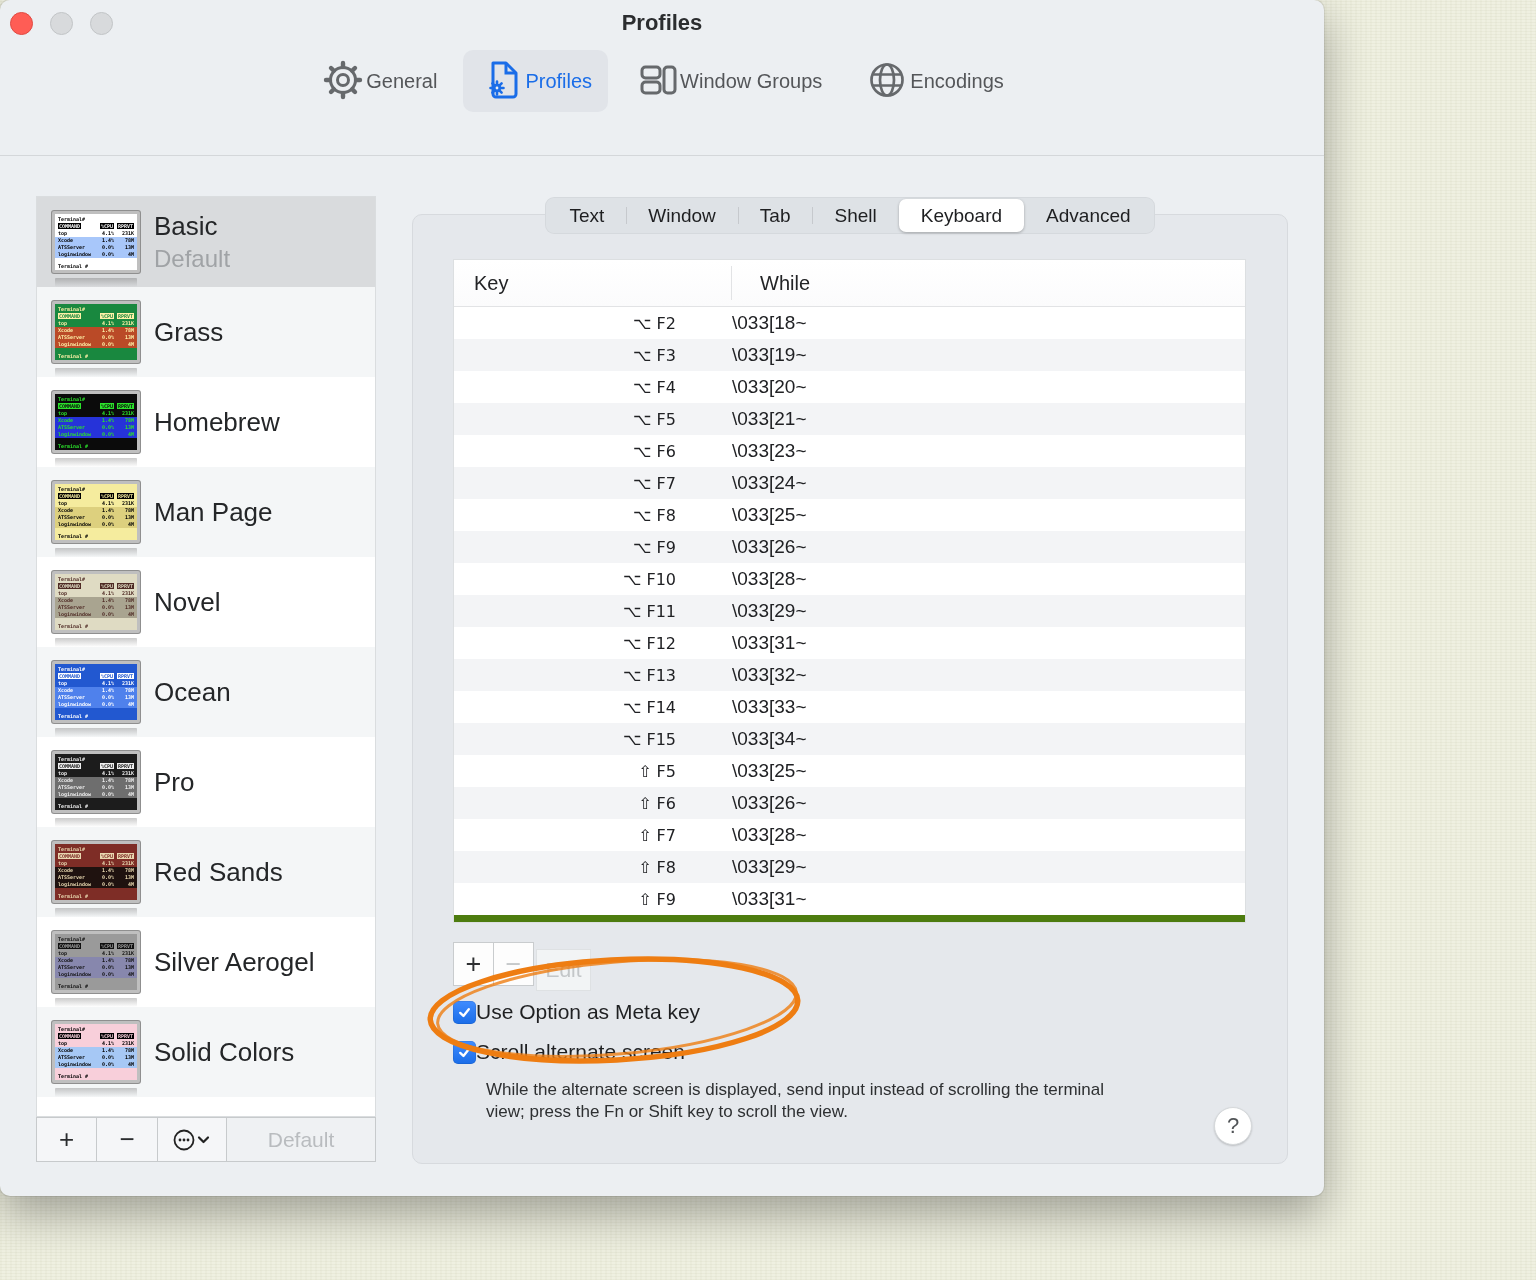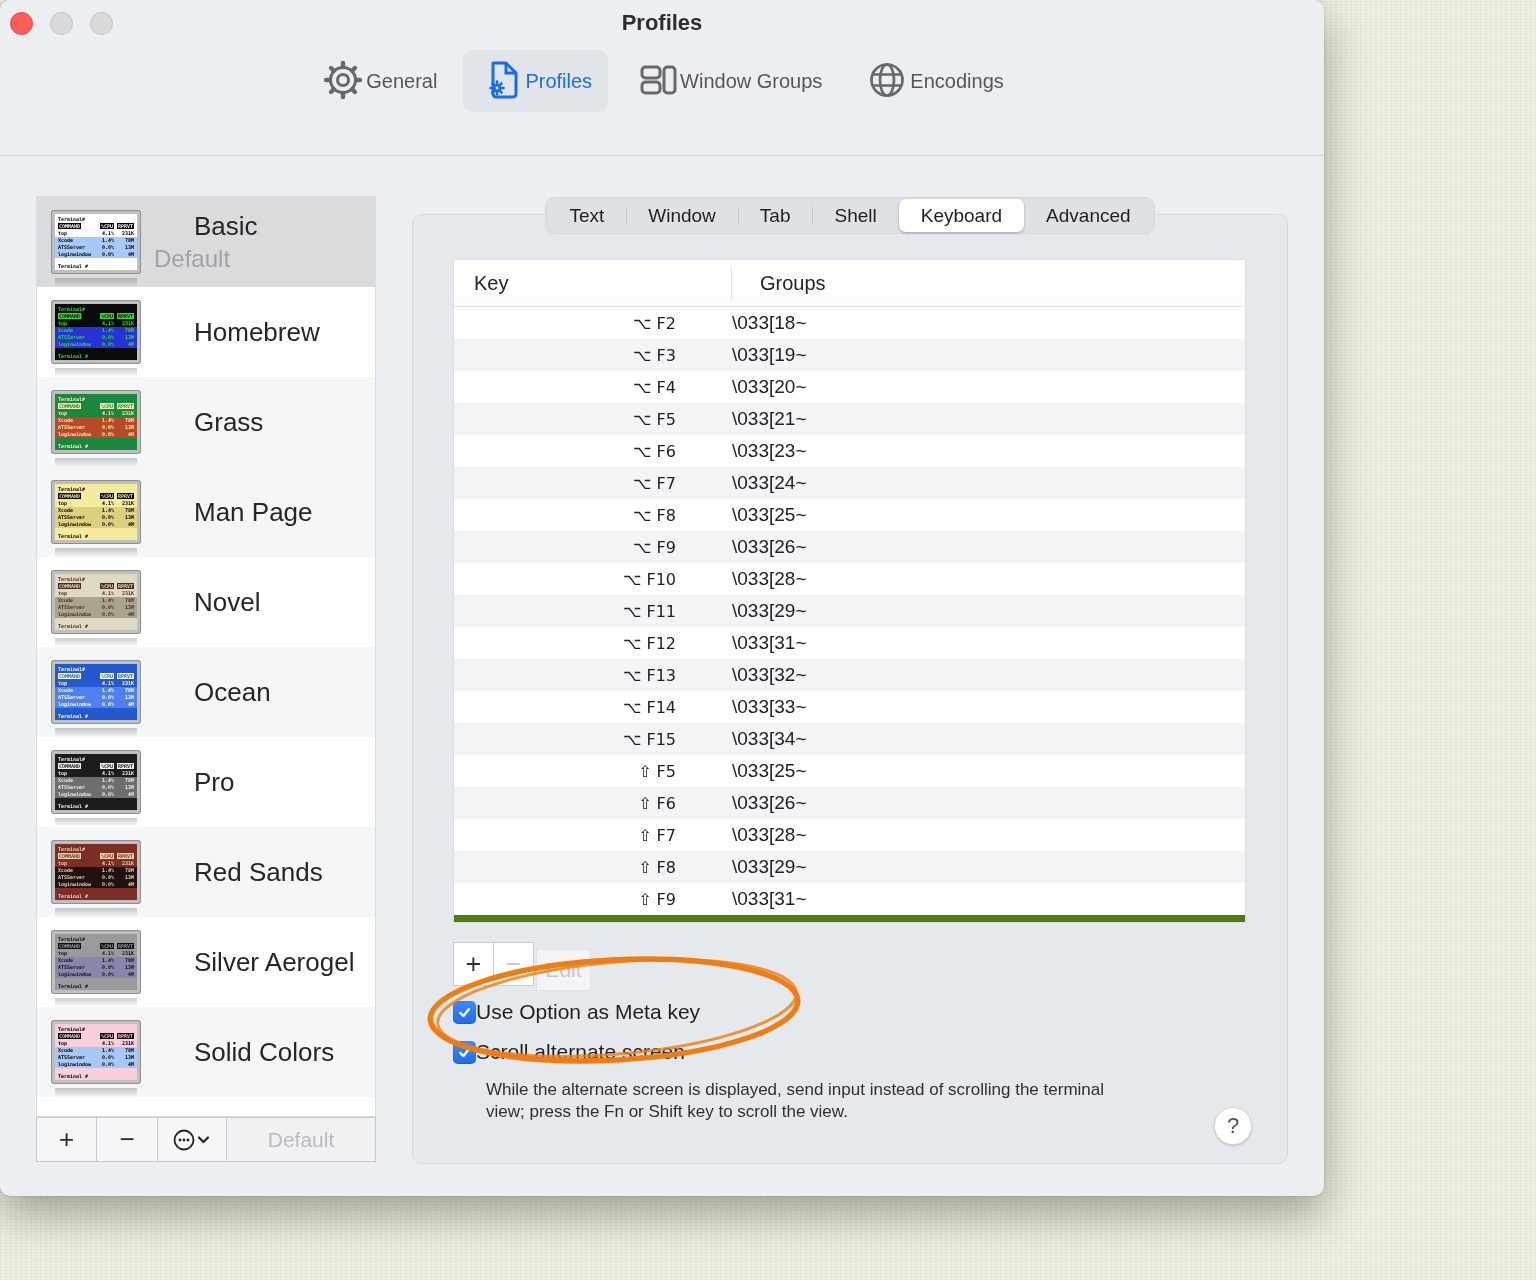--- a/index.html
+++ b/index.html
@@ -68,21 +68,21 @@
     border-radius:1px;
   }
   .thumb-line{display:flex;padding:0 3px;white-space:nowrap;}
   .thumb-line:first-child{margin-top:2px;}
   .thumb-line.hl{background:var(--thl);}
   .thumb-line.last{margin-top:5px;}
   .thumb .c1{flex:1;text-align:left;overflow:hidden;}
   .thumb .c2{width:16px;text-align:right;}
   .thumb .c3{width:20px;text-align:right;}
   .thumb .inv{background:var(--tfg);color:var(--tbg);padding:0 1px;}
-  .pname{font-size:26px;color:#242628;margin-left:40px;}
+  .pname{font-size:26px;color:#242628;}
   .psub{font-size:24px;color:#a0a3a6;margin-top:3px;}
   .sidebar-actions{
     position:absolute;left:0;top:921px;width:100%;height:45px;display:flex;
   }
   .sab{
     height:45px;border:1px solid #c7cacc;background:#f5f6f8;margin-left:-1px;
     display:flex;align-items:center;justify-content:center;
     font-size:26px;color:#2a2c2e;
   }
   .sab:first-child{margin-left:0;}
@@ -265,20 +265,65 @@
                 <span class="c3"></span>
               </div>
             </div>
             <div class="thumb-reflection"></div>
           </div>
           <div>
             <div class="pname">Basic</div>
             <div class="psub">Default</div>
           </div>
         </div>
+        <div class="pitem alt">
+          <div class="thumbwrap">
+            <div class="thumb" style="--tbg: #19883f; --tfg: #fff1a8; --thl: #ba4a27;">
+              <div class="thumb-line">
+                <span class="c1">Terminal#</span>
+                <span class="c2"></span>
+                <span class="c3"></span>
+              </div>
+              <div class="thumb-line">
+                <span class="c1"><span class="inv">COMMAND</span></span>
+                <span class="c2"><span class="inv">%CPU</span></span>
+                <span class="c3"><span class="inv">RPRVT</span></span>
+              </div>
+              <div class="thumb-line">
+                <span class="c1">top</span>
+                <span class="c2">4.1%</span>
+                <span class="c3">231K</span>
+              </div>
+              <div class="thumb-line hl">
+                <span class="c1">Xcode</span>
+                <span class="c2">1.4%</span>
+                <span class="c3">78M</span>
+              </div>
+              <div class="thumb-line hl">
+                <span class="c1">ATSServer</span>
+                <span class="c2">0.0%</span>
+                <span class="c3">13M</span>
+              </div>
+              <div class="thumb-line hl">
+                <span class="c1">loginwindow</span>
+                <span class="c2">0.0%</span>
+                <span class="c3">4M</span>
+              </div>
+              <div class="thumb-line last">
+                <span class="c1">Terminal #</span>
+                <span class="c2"></span>
+                <span class="c3"></span>
+              </div>
+            </div>
+            <div class="thumb-reflection"></div>
+          </div>
+          <div>
+            <div class="pname">Grass</div>
+          </div>
+        </div>
         <div class="pitem">
           <div class="thumbwrap">
             <div class="thumb" style="--tbg: #0b0b0b; --tfg: #2be22b; --thl: #2633d9;">
               <div class="thumb-line">
                 <span class="c1">Terminal#</span>
                 <span class="c2"></span>
                 <span class="c3"></span>
               </div>
               <div class="thumb-line">
                 <span class="c1"><span class="inv">COMMAND</span></span>
@@ -308,65 +353,20 @@
               <div class="thumb-line last">
                 <span class="c1">Terminal #</span>
                 <span class="c2"></span>
                 <span class="c3"></span>
               </div>
             </div>
             <div class="thumb-reflection"></div>
           </div>
           <div>
             <div class="pname">Homebrew</div>
-          </div>
-        </div>
-        <div class="pitem alt">
-          <div class="thumbwrap">
-            <div class="thumb" style="--tbg: #19883f; --tfg: #fff1a8; --thl: #ba4a27;">
-              <div class="thumb-line">
-                <span class="c1">Terminal#</span>
-                <span class="c2"></span>
-                <span class="c3"></span>
-              </div>
-              <div class="thumb-line">
-                <span class="c1"><span class="inv">COMMAND</span></span>
-                <span class="c2"><span class="inv">%CPU</span></span>
-                <span class="c3"><span class="inv">RPRVT</span></span>
-              </div>
-              <div class="thumb-line">
-                <span class="c1">top</span>
-                <span class="c2">4.1%</span>
-                <span class="c3">231K</span>
-              </div>
-              <div class="thumb-line hl">
-                <span class="c1">Xcode</span>
-                <span class="c2">1.4%</span>
-                <span class="c3">78M</span>
-              </div>
-              <div class="thumb-line hl">
-                <span class="c1">ATSServer</span>
-                <span class="c2">0.0%</span>
-                <span class="c3">13M</span>
-              </div>
-              <div class="thumb-line hl">
-                <span class="c1">loginwindow</span>
-                <span class="c2">0.0%</span>
-                <span class="c3">4M</span>
-              </div>
-              <div class="thumb-line last">
-                <span class="c1">Terminal #</span>
-                <span class="c2"></span>
-                <span class="c3"></span>
-              </div>
-            </div>
-            <div class="thumb-reflection"></div>
-          </div>
-          <div>
-            <div class="pname">Grass</div>
           </div>
         </div>
         <div class="pitem alt">
           <div class="thumbwrap">
             <div class="thumb" style="--tbg: #f5ec9e; --tfg: #000000; --thl: #ddd07e;">
               <div class="thumb-line">
                 <span class="c1">Terminal#</span>
                 <span class="c2"></span>
                 <span class="c3"></span>
               </div>
@@ -702,21 +702,21 @@
         <div class="seg">Shell</div>
         <div class="seg sel">Keyboard</div>
         <div class="seg">Advanced</div>
       </div>
   </div>
 
   <div class="panel">
     <div class="ktable">
       <div class="thead">
         <div class="th-key">Key</div>
-        <div class="th-action">Groups</div>
+        <div class="th-action">While</div>
       </div>
       <div id="tbody">
           <div class="trow">
             <div class="kcell">⌥ F2</div>
             <div class="acell">\033[18~</div>
           </div>
           <div class="trow alt">
             <div class="kcell">⌥ F3</div>
             <div class="acell">\033[19~</div>
           </div>

